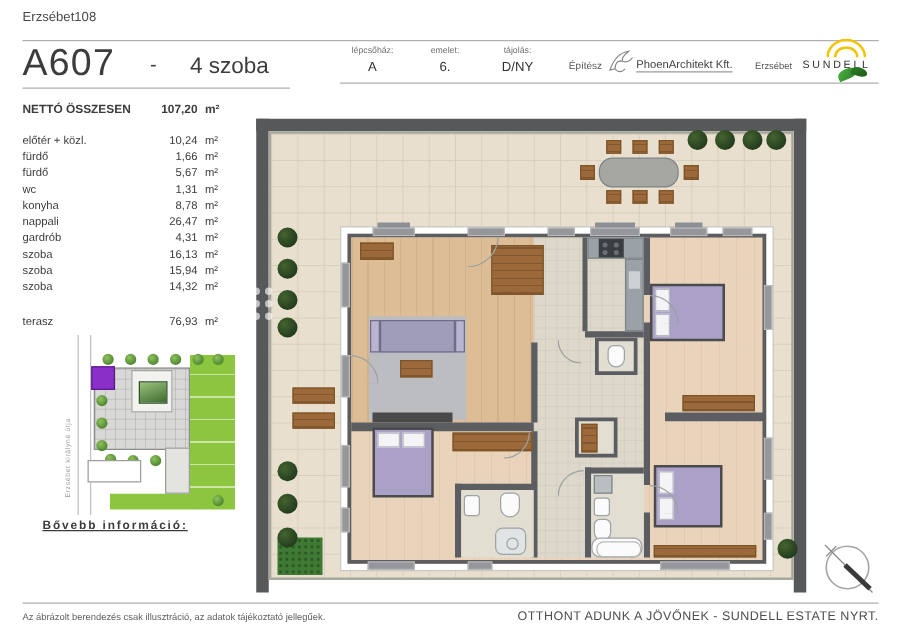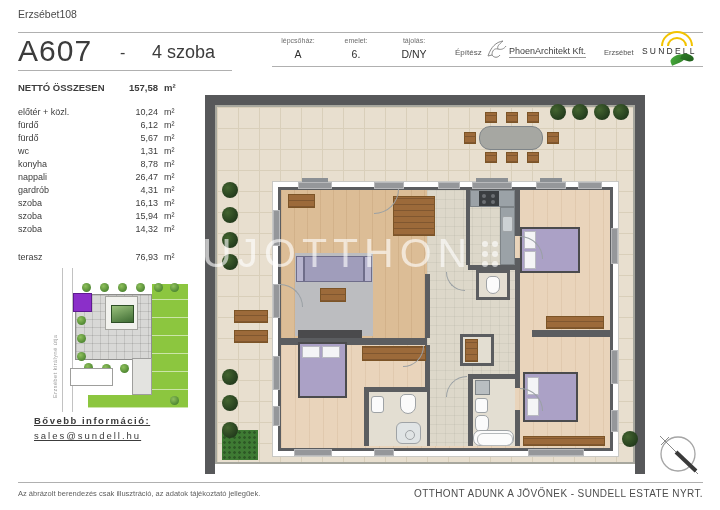--- a/index.html
+++ b/index.html
@@ -115,32 +115,32 @@
 <div class="abs" style="left:642px;top:31px;width:64px;height:34px;">
   <div class="sun-arc" style="left:19px;top:0;width:28px;height:13px;"></div>
   <div class="sun-arc" style="left:25px;top:6px;width:16px;height:7px;"></div>
   <div class="abs sundell-txt" style="left:0;top:15px;">SUNDELL</div>
   <div class="leaf" style="left:28px;top:24px;width:16px;height:8px;transform:rotate(-22deg);"></div>
   <div class="leaf" style="left:39px;top:23px;width:13px;height:7px;transform:rotate(18deg);background:linear-gradient(135deg,#2e7d27,#1f5c1b);"></div>
 </div>
 
 <div class="abs tot-row" style="left:18px;top:82px;">
   <span>NETTÓ ÖSSZESEN</span>
-  <span class="a-val">157,58</span>
+  <span class="a-val">107,20</span>
   <span class="a-unit">m²</span>
 </div>
 <div class="abs" id="area-rows" style="left:18px;top:105px;">
     <div class="area-row">
       <span class="">előtér + közl.</span>
       <span class="a-val">10,24</span>
       <span class="a-unit">m²</span>
     </div>
     <div class="area-row">
       <span class="">fürdő</span>
-      <span class="a-val">6,12</span>
+      <span class="a-val">1,66</span>
       <span class="a-unit">m²</span>
     </div>
     <div class="area-row">
       <span class="">fürdő</span>
       <span class="a-val">5,67</span>
       <span class="a-unit">m²</span>
     </div>
     <div class="area-row">
       <span class="">wc</span>
       <span class="a-val">1,31</span>
@@ -206,21 +206,20 @@
   <div class="tree" style="left:26px;top:95px;"></div>
   <div class="tree" style="left:44px;top:96px;"></div>
   <div class="tree" style="left:62px;top:96px;"></div>
   <div class="abs" style="left:12px;top:100px;width:43px;height:18px;background:#fff;border:1px solid #9e9e9c;box-sizing:border-box;"></div>
   <div class="abs" style="left:74px;top:90px;width:20px;height:37px;background:#e3e3e0;border:1px solid #9e9e9c;box-sizing:border-box;"></div>
   <div class="tree" style="left:112px;top:128px;"></div>
 </div>
 
 <div class="abs contact" style="left:34px;top:413px;text-decoration:underline;">
   <div class="c1">Bővebb információ:</div>
-  <div class="c3">sales@sundell.hu</div>
 </div>
 
 <div class="abs" style="left:198px;top:88px;width:452px;height:398px;">
 
   <div class="abs parapet" style="left:7px;top:7px;width:420px;height:369px;"></div>
   <div class="abs terrace" style="left:17px;top:17px;width:420px;height:359px;box-sizing:border-box;"></div>
 
   <div class="abs grass" style="left:24px;top:342px;width:36px;height:30px;"></div>
 
   <div class="abs counter" style="left:281px;top:38px;width:64px;height:24px;border-radius:11px;background:#a6a7a2;"></div>
@@ -356,21 +355,20 @@
   <div class="abs arc" style="left:176px;top:101px;width:24px;height:24px;"></div>
   <div class="abs arc" style="left:82px;top:196px;width:22px;height:22px;transform:rotate(-90deg);"></div>
   <div class="abs arc" style="left:322px;top:148px;width:22px;height:22px;transform:rotate(-90deg);"></div>
   <div class="abs arc" style="left:322px;top:300px;width:22px;height:22px;transform:rotate(-90deg);"></div>
   <div class="abs arc" style="left:205px;top:258px;width:20px;height:20px;"></div>
   <div class="abs arc" style="left:248px;top:288px;width:20px;height:20px;transform:rotate(180deg);"></div>
   <div class="abs arc" style="left:248px;top:184px;width:18px;height:18px;transform:rotate(90deg);"></div>
 </div>
 
 <div class="abs wm" style="left:202px;top:230px;">
-  <span class="t">UJOTTHON</span>
   <span class="wm-dots">
       <i></i>
       <i></i>
       <i></i>
       <i></i>
       <i></i>
       <i></i>
     </span>
 </div>
 

